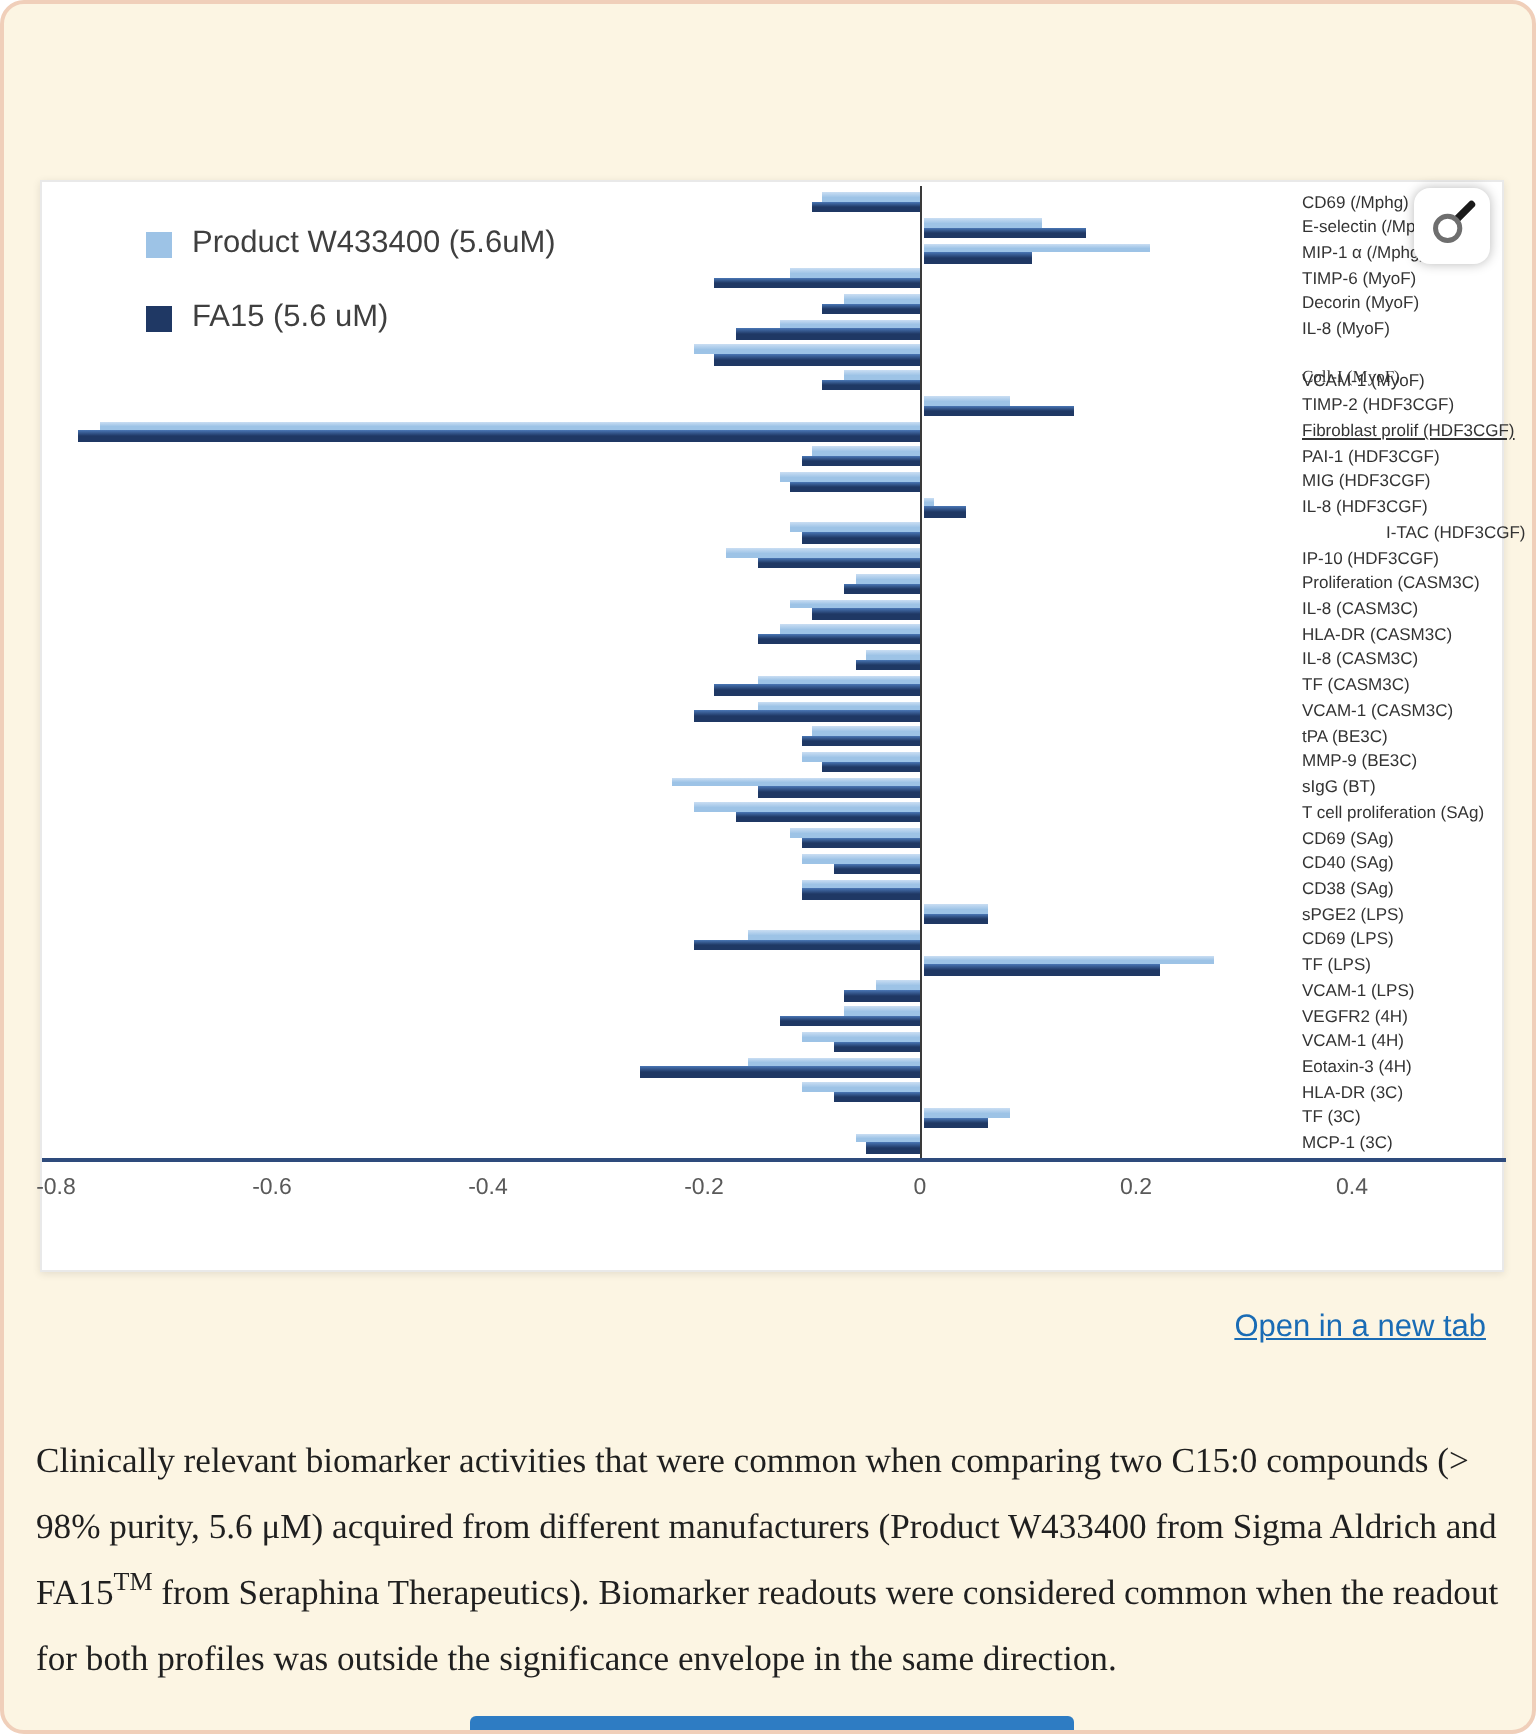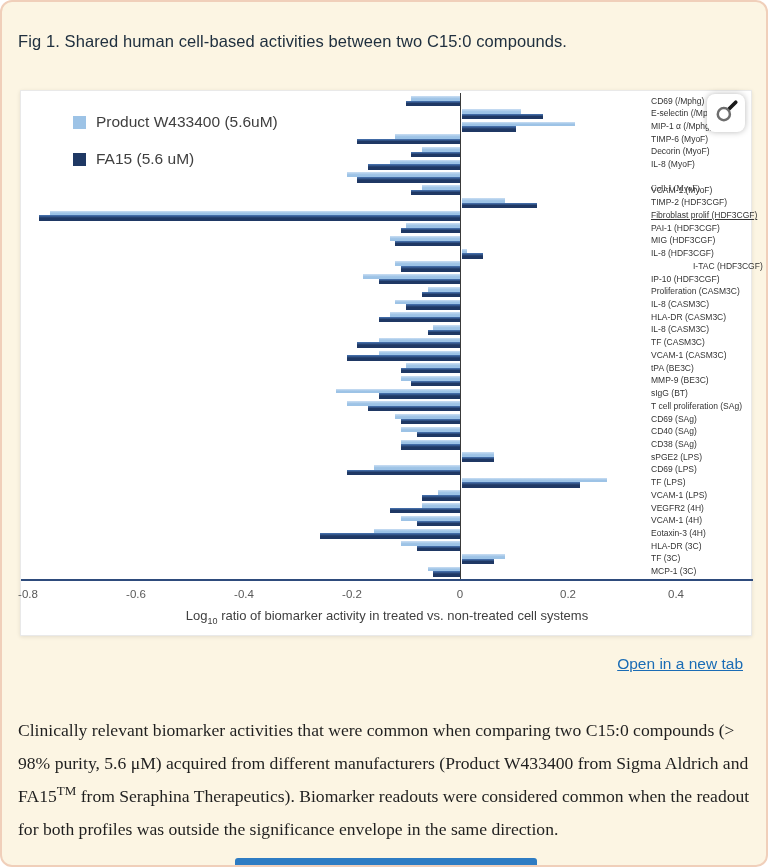--- a/index.html
+++ b/index.html
@@ -25,21 +25,20 @@
   .open-link{position:absolute;right:23px;top:653px;font-size:15.5px;color:#1A6CB5;text-decoration:underline;cursor:pointer;}
   .caption{position:absolute;left:16px;top:712px;width:738px;font-family:"Liberation Serif",serif;font-size:17.6px;line-height:1.86;color:#1f1f1f;}
   .caption sup{font-size:13px;}
   .bottom-strip{position:absolute;left:233px;bottom:0;width:302px;height:7px;background:#2E7CC3;border-radius:3px 3px 0 0;}
 </style>
 </head>
 <body>
 
 <div class="frame">
 
-  <div class="fig-title">Fig 1. Shared human cell-based activities between two C15:0 compounds.</div>
 
   <div class="chart-card">
     <div class="plot-area">
       <div class="zero-line"></div>
       <div class="x-axis-line"></div>
     <div class="bar bar-light" style="left: 390.4px; width: 48.6px; top: 5.1px; height: 4.7px;"></div>
         <div class="bar bar-dark" style="left: 385px; width: 54px; top: 9.8px; height: 5.4px;"></div>
         <div class="bar bar-light" style="left: 440.6px; width: 59.4px; top: 17.82px; height: 4.7px;"></div>
         <div class="bar bar-dark" style="left: 440.6px; width: 81px; top: 22.52px; height: 5.4px;"></div>
         <div class="bar bar-light" style="left: 440.6px; width: 113.4px; top: 30.54px; height: 4.7px;"></div>
@@ -159,23 +158,20 @@
     <div class="x-ticks">
         <div class="tick" style="left: -23px;">-0.8</div>
         <div class="tick" style="left: 85px;">-0.6</div>
         <div class="tick" style="left: 193px;">-0.4</div>
         <div class="tick" style="left: 301px;">-0.2</div>
         <div class="tick" style="left: 409px;">0</div>
         <div class="tick" style="left: 517px;">0.2</div>
         <div class="tick" style="left: 625px;">0.4</div>
       </div>
 
-    <div class="x-axis-title">
-      <span>Log</span><sub>10</sub><span> ratio of biomarker activity in treated vs. non-treated cell systems</span>
-    </div>
 
     <div class="legend-row" style="top:22px;">
       <span class="legend-swatch" style="background: rgb(157, 195, 230);"></span>
       <span class="legend-label">Product W433400 (5.6uM)</span>
     </div>
     <div class="legend-row" style="top:59px;">
       <span class="legend-swatch" style="background: rgb(31, 56, 100);"></span>
       <span class="legend-label">FA15 (5.6 uM)</span>
     </div>
 

